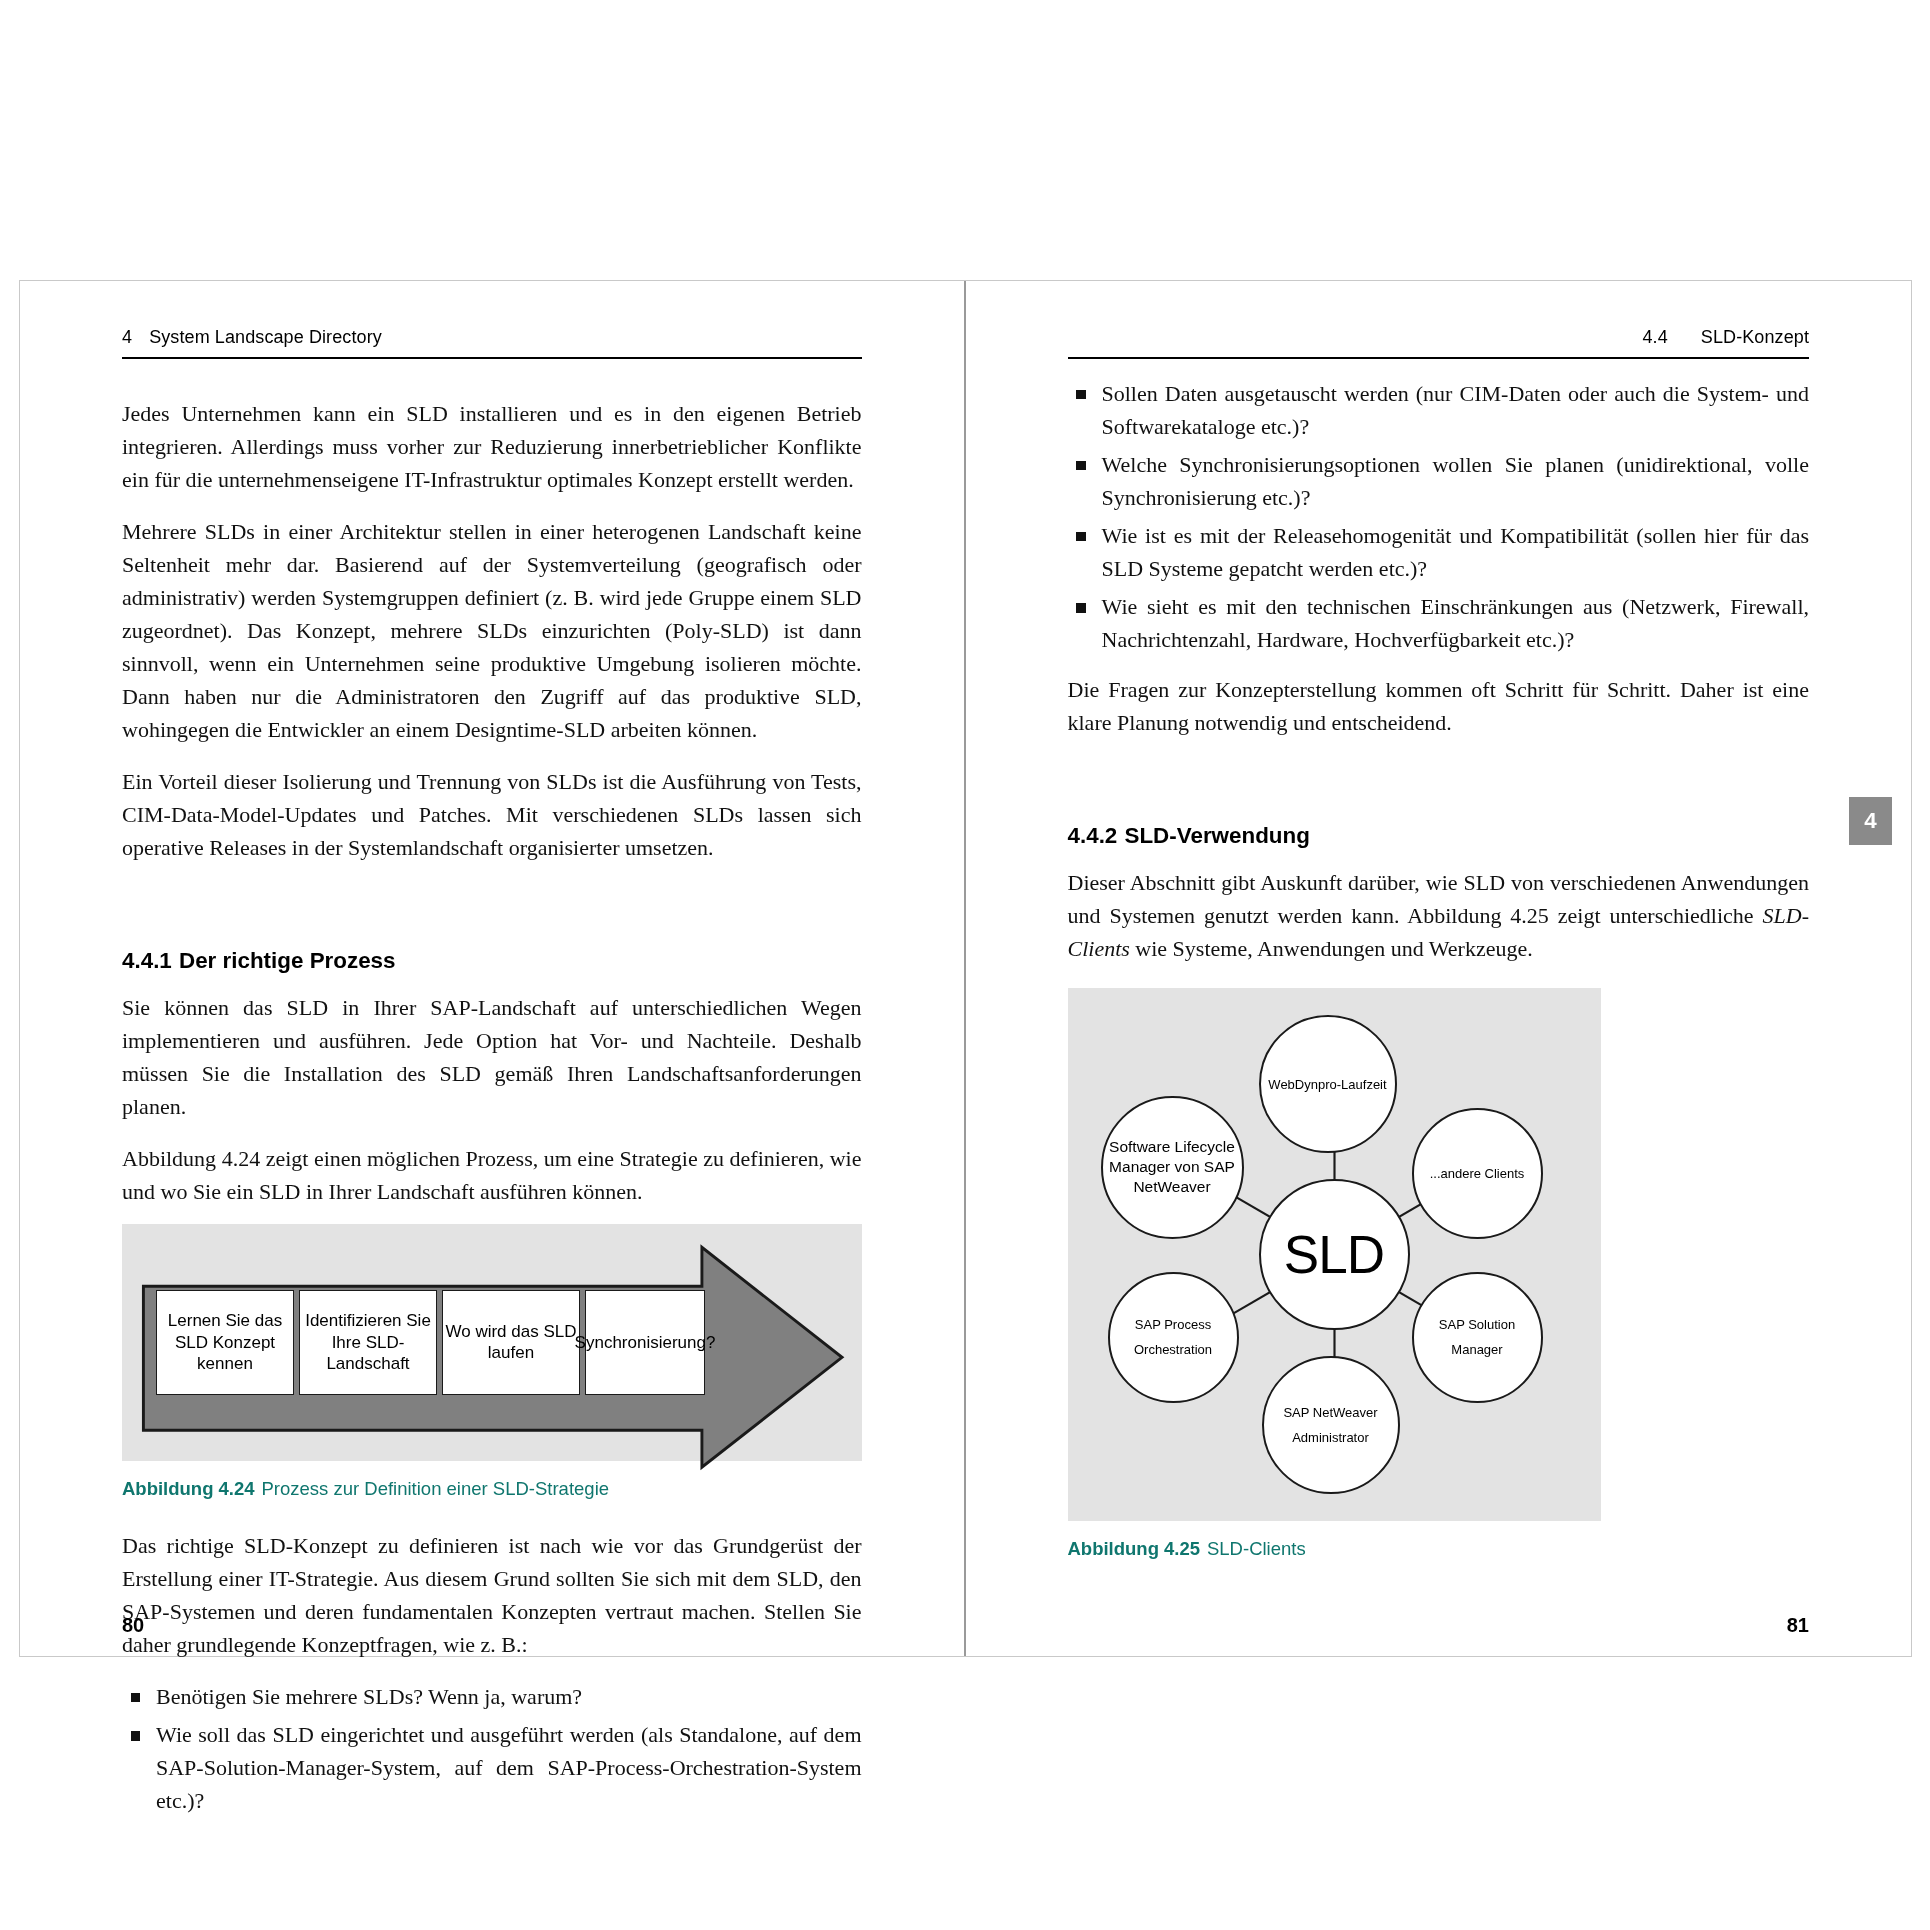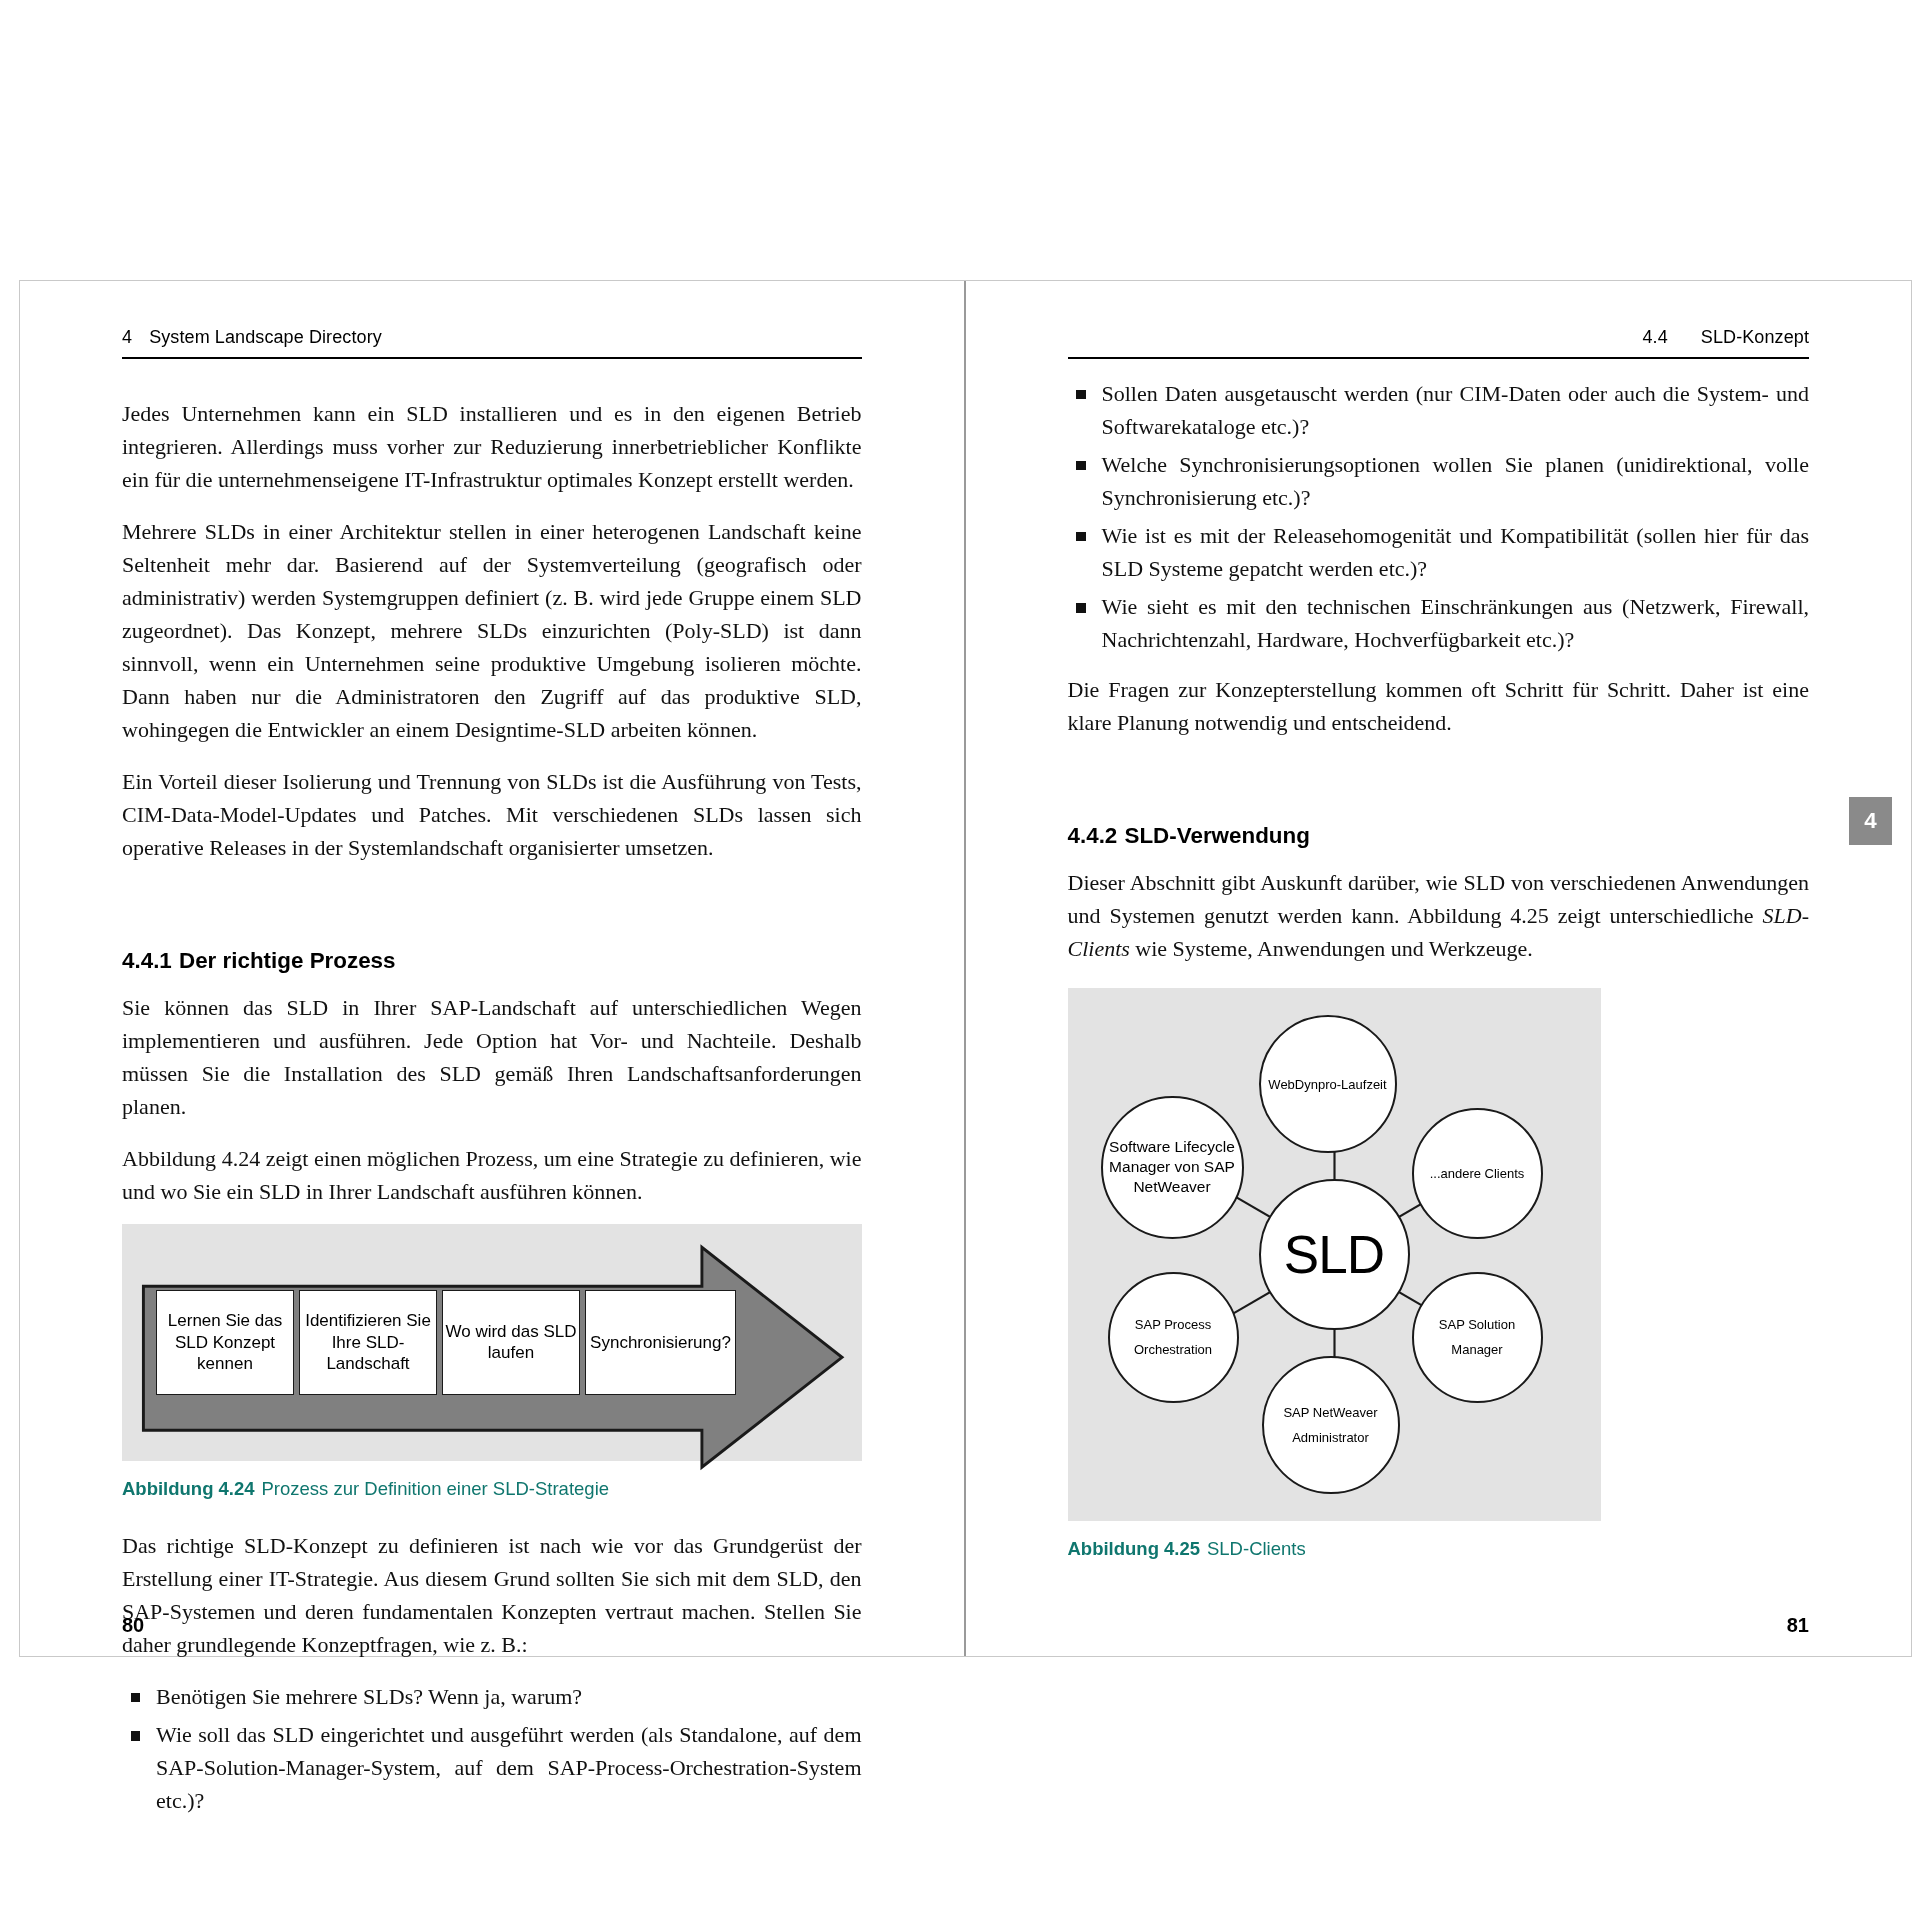--- a/index.html
+++ b/index.html
@@ -129,21 +129,21 @@
     font-family: "Liberation Sans", sans-serif;
     font-size: 17px;
     line-height: 21.5px;
     color: #000;
     top: 66px;
     height: 105px;
   }
   .c0 { left: 34px;  width: 138px; }
   .c1 { left: 177px; width: 138px; }
   .c2 { left: 320px; width: 138px; }
-  .c3 { left: 463px; width: 151px; }
+  .c3 { left: 463px; width: 120px; }
 
   
   .fig425 {
     margin-top: 22.4px;
     position: relative;
     width: 533px;
     height: 533px;
     background: #e3e3e3;
   }
   .fig425 svg { position: absolute; inset: 0; }

